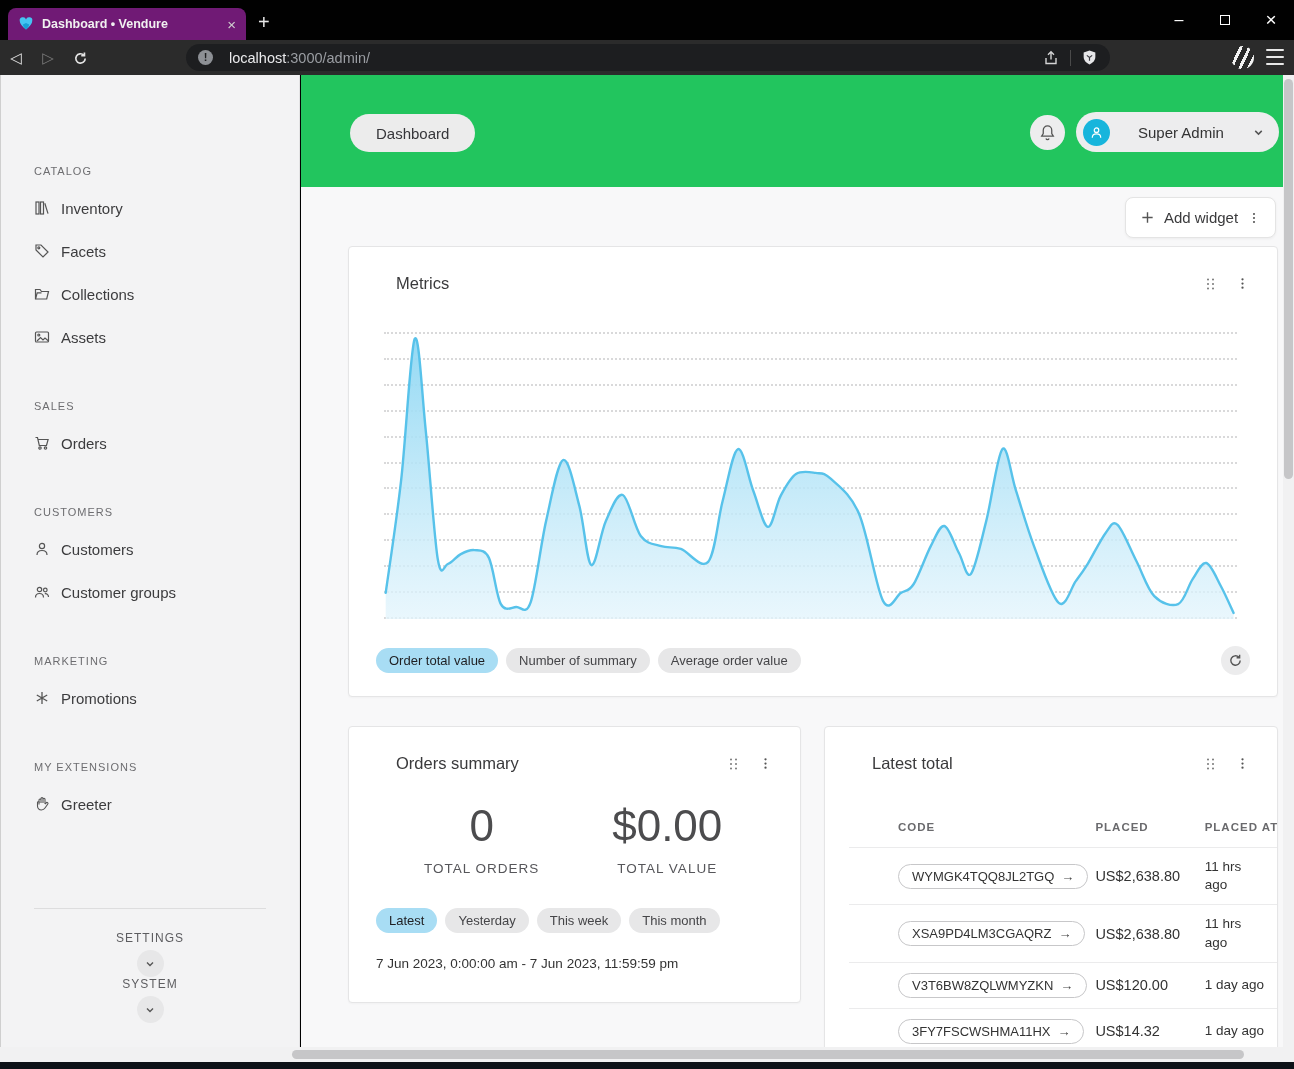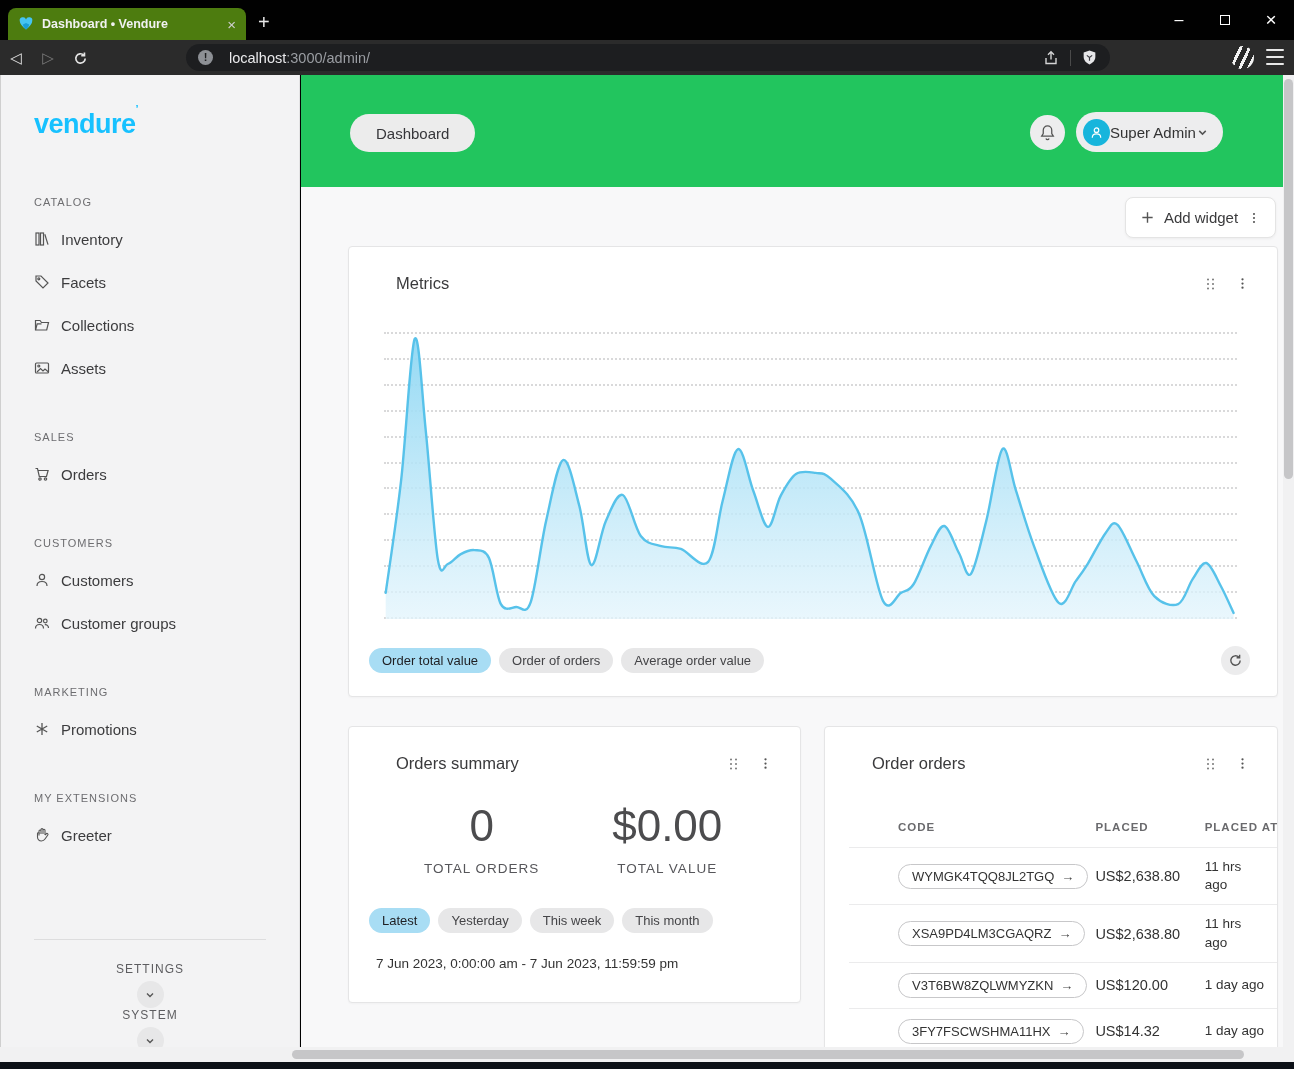--- a/index.html
+++ b/index.html
@@ -1,21 +1,21 @@
 <!DOCTYPE html>
 <html><head>
 <meta charset="utf-8">
 <style>
   * { margin:0; padding:0; box-sizing:border-box; }
   html,body { width:1294px; height:1069px; overflow:hidden; }
   body { position:relative; background:#000; font-family:"Liberation Sans", sans-serif; }
 
   
   .titlebar { position:absolute; left:0; top:0; width:1294px; height:40px; background:#010101; }
-  .tab { position:absolute; left:8px; top:8px; width:238px; height:32px; background:#4d7c0f;
+  .tab { position:absolute; left:8px; top:8px; width:238px; height:32px; background:#701a75;
          border-radius:8px 8px 0 0; display:flex; align-items:center; padding:0 10px; gap:8px; }
   .tab-title { color:#f1f1f1; font-size:12.5px; font-weight:bold; white-space:nowrap; overflow:hidden; flex:1; }
   .tab-close { color:#cfcfcf; font-size:15px; line-height:1; cursor:default; }
   .newtab-btn { position:absolute; left:258px; top:12px; color:#e8e8e8; font-size:20px; line-height:1; }
   .win-controls { position:absolute; right:0; top:0; height:40px; display:flex; }
   .win-btn { width:46px; height:40px; display:flex; align-items:center; justify-content:center; color:#fff; font-size:16px; }
   .win-max-box { width:10px; height:10px; border:1.5px solid #fff; }
 
   .navbar { position:absolute; left:0; top:40px; width:1294px; height:35px; background:#2b2b2b;
             display:flex; align-items:center; }
@@ -52,21 +52,21 @@
               align-items:center; justify-content:center; }
 
   
   .main { position:absolute; left:301px; top:75px; width:982px; height:987px; background:#f8f8f9; overflow:hidden; }
   .main-header { position:absolute; left:0; top:0; width:982px; height:112px; background:#22c55e; }
   .crumb-pill { position:absolute; left:49px; top:39px; height:38px; padding:0 26px; border-radius:19px;
                 background:#ececec; display:flex; align-items:center; font-size:15px; color:#36363a; }
   .bell-btn { position:absolute; left:729px; top:40px; width:35px; height:35px; border-radius:50%;
               background:#ededee; display:flex; align-items:center; justify-content:center; }
   .user-pill { position:absolute; left:775px; top:37px; height:40px; padding:0 14px 0 7px; border-radius:20px;
-               background:#ededee; display:flex; align-items:center; gap:0; }
+               background:#ededee; display:flex; align-items:center; gap:28px; }
   .user-avatar { width:27px; height:27px; border-radius:50%; background:#17b5dc; display:flex;
                  align-items:center; justify-content:center; }
   .user-name { font-size:15px; color:#333; }
 
   .add-widget { position:absolute; left:824px; top:122px; width:151px; height:41px; background:#fff;
                 border:1px solid #e4e4e4; border-radius:8px; box-shadow:0 1px 3px rgba(0,0,0,.05);
                 display:flex; align-items:center; justify-content:center; gap:9px; font-size:15px; color:#3a3a3c; }
 
   .card { position:absolute; background:#fff; border:1px solid #e5e5e6; border-radius:4px;
           box-shadow:0 1px 2px rgba(0,0,0,.03); overflow:hidden; }
@@ -76,21 +76,21 @@
 
   .metrics-card  { left:47px;  top:171px; width:930px; height:451px; }
   .summary-card  { left:47px;  top:651px; width:453px; height:277px; }
   .latest-card   { left:523px; top:651px; width:454px; height:405px; }
 
   .chart-box { position:absolute; left:35px; top:85px; width:853px; height:287px; }
   .gridlines { position:absolute; inset:0; display:flex; flex-direction:column; justify-content:space-between; }
   .gridlines i { display:block; height:0; border-top:2px dotted #d9d9da; }
   .chart-box svg.plot { position:absolute; inset:0; width:100%; height:100%; overflow:visible; }
 
-  .chip-row { position:absolute; left:20px; display:flex; gap:8px; }
+  .chip-row { position:absolute; left:27px; display:flex; gap:8px; }
   .chip { height:25px; padding:0 13px; border-radius:13px; background:#e7e7e8; color:#454548;
           font-size:13px; display:flex; align-items:center; white-space:nowrap; }
   .chip.active { background:#a8ddf4; color:#1f1f22; }
   .metrics-chips { top:401px; }
   .refresh-btn { position:absolute; left:872px; top:399px; width:29px; height:29px; border-radius:50%;
                  background:#ececed; display:flex; align-items:center; justify-content:center; }
 
   .stats-row { display:flex; padding:28px 40px 0 40px; }
   .stat { flex:1; text-align:center; }
   .stat-value { font-size:44px; color:#4c4c4e; }
@@ -164,21 +164,20 @@
   </div>
   <span class="avatar-stripes"></span>
   <span class="menu-burger">
       <i></i>
       <i></i>
       <i></i>
     </span>
 </div>
 
 <div class="sidebar">
-  <div class="logo"><span>vendure</span><sup>’</sup></div>
 
   <div class="section-label first">CATALOG</div>
   <div class="nav-item">
     <svg width="16" height="16" viewBox="0 0 16 16" fill="none" stroke="#555" stroke-width="1.2">
       <rect x="2" y="2" width="3" height="12"></rect>
         <rect x="6.5" y="2" width="3" height="12"></rect>
         <path d="M10.8 3.2 L14 13.6"></path>
     </svg>
     <span>Inventory</span>
   </div>
@@ -344,21 +343,21 @@
             <stop offset="0" stop-color="#8ed7f3" stop-opacity="0.95"></stop>
             <stop offset="1" stop-color="#e2f4fc" stop-opacity="0.75"></stop>
           </linearGradient>
         </defs>
         <path id="areaPath" fill="url(#fillgrad)" d="M0.2 90.9C0.50 84.40 1.43 66.65 2 51.9C2.57 37.15 3.12 5.30 3.6 2.4C4.08 -0.50 4.45 21.72 4.9 34.5C5.35 47.28 5.87 71.38 6.3 79.1C6.73 86.82 7.05 81.08 7.5 80.8C7.95 80.52 8.48 78.20 9 77.4C9.52 76.60 10.05 75.78 10.6 76C11.15 76.22 11.78 75.57 12.3 78.7C12.82 81.83 13.17 91.95 13.7 94.8C14.23 97.65 14.92 95.92 15.5 95.8C16.08 95.68 16.62 99.08 17.2 94.1C17.78 89.12 18.37 74.15 19 65.9C19.63 57.65 20.35 45.48 21 44.6C21.65 43.72 22.35 54.50 22.9 60.6C23.45 66.70 23.78 80.32 24.3 81.2C24.82 82.08 25.38 69.97 26 65.9C26.62 61.83 27.32 55.93 28 56.8C28.68 57.67 29.35 68.13 30.1 71.1C30.85 74.07 31.72 73.85 32.5 74.6C33.28 75.35 33.88 74.68 34.8 75.6C35.72 76.52 37.18 82.88 38 80.1C38.82 77.32 39.12 65.45 39.7 58.9C40.28 52.35 40.90 41.38 41.5 40.8C42.10 40.22 42.72 50.88 43.3 55.4C43.88 59.92 44.47 67.62 45 67.9C45.53 68.18 45.95 60.17 46.5 57.1C47.05 54.03 47.62 50.83 48.3 49.5C48.98 48.17 49.92 48.82 50.6 49.1C51.28 49.38 51.55 48.82 52.4 51.2C53.25 53.58 54.68 56.32 55.7 63.4C56.72 70.48 57.68 89.12 58.5 93.7C59.32 98.28 60.00 91.88 60.6 90.9C61.20 89.92 61.52 90.52 62.1 87.8C62.68 85.08 63.50 77.97 64.1 74.6C64.70 71.23 65.15 67.20 65.7 67.6C66.25 68.00 66.88 74.22 67.4 77C67.92 79.78 68.27 86.15 68.8 84.3C69.33 82.45 69.98 73.15 70.6 65.9C71.22 58.65 71.92 42.55 72.5 40.8C73.08 39.05 73.48 49.77 74.1 55.4C74.72 61.03 75.37 68.10 76.2 74.6C77.03 81.10 78.28 92.37 79.1 94.4C79.92 96.43 80.53 89.07 81.1 86.8C81.67 84.53 81.92 83.60 82.5 80.8C83.08 78.00 84.02 72.27 84.6 70C85.18 67.73 85.40 65.57 86 67.2C86.60 68.83 87.48 75.67 88.2 79.8C88.92 83.93 89.48 89.50 90.3 92C91.12 94.50 92.35 95.78 93.1 94.8C93.85 93.82 94.25 88.48 94.8 86.1C95.35 83.72 95.85 80.10 96.4 80.5C96.95 80.90 97.57 85.60 98.1 88.5C98.63 91.40 99.35 96.33 99.6 97.9L99.6 100 L0.2 100 Z"></path>
         <path id="linePath" fill="none" stroke="#57c2ea" stroke-width="2.4" vector-effect="non-scaling-stroke" stroke-linejoin="round" stroke-linecap="round" d="M0.2 90.9C0.50 84.40 1.43 66.65 2 51.9C2.57 37.15 3.12 5.30 3.6 2.4C4.08 -0.50 4.45 21.72 4.9 34.5C5.35 47.28 5.87 71.38 6.3 79.1C6.73 86.82 7.05 81.08 7.5 80.8C7.95 80.52 8.48 78.20 9 77.4C9.52 76.60 10.05 75.78 10.6 76C11.15 76.22 11.78 75.57 12.3 78.7C12.82 81.83 13.17 91.95 13.7 94.8C14.23 97.65 14.92 95.92 15.5 95.8C16.08 95.68 16.62 99.08 17.2 94.1C17.78 89.12 18.37 74.15 19 65.9C19.63 57.65 20.35 45.48 21 44.6C21.65 43.72 22.35 54.50 22.9 60.6C23.45 66.70 23.78 80.32 24.3 81.2C24.82 82.08 25.38 69.97 26 65.9C26.62 61.83 27.32 55.93 28 56.8C28.68 57.67 29.35 68.13 30.1 71.1C30.85 74.07 31.72 73.85 32.5 74.6C33.28 75.35 33.88 74.68 34.8 75.6C35.72 76.52 37.18 82.88 38 80.1C38.82 77.32 39.12 65.45 39.7 58.9C40.28 52.35 40.90 41.38 41.5 40.8C42.10 40.22 42.72 50.88 43.3 55.4C43.88 59.92 44.47 67.62 45 67.9C45.53 68.18 45.95 60.17 46.5 57.1C47.05 54.03 47.62 50.83 48.3 49.5C48.98 48.17 49.92 48.82 50.6 49.1C51.28 49.38 51.55 48.82 52.4 51.2C53.25 53.58 54.68 56.32 55.7 63.4C56.72 70.48 57.68 89.12 58.5 93.7C59.32 98.28 60.00 91.88 60.6 90.9C61.20 89.92 61.52 90.52 62.1 87.8C62.68 85.08 63.50 77.97 64.1 74.6C64.70 71.23 65.15 67.20 65.7 67.6C66.25 68.00 66.88 74.22 67.4 77C67.92 79.78 68.27 86.15 68.8 84.3C69.33 82.45 69.98 73.15 70.6 65.9C71.22 58.65 71.92 42.55 72.5 40.8C73.08 39.05 73.48 49.77 74.1 55.4C74.72 61.03 75.37 68.10 76.2 74.6C77.03 81.10 78.28 92.37 79.1 94.4C79.92 96.43 80.53 89.07 81.1 86.8C81.67 84.53 81.92 83.60 82.5 80.8C83.08 78.00 84.02 72.27 84.6 70C85.18 67.73 85.40 65.57 86 67.2C86.60 68.83 87.48 75.67 88.2 79.8C88.92 83.93 89.48 89.50 90.3 92C91.12 94.50 92.35 95.78 93.1 94.8C93.85 93.82 94.25 88.48 94.8 86.1C95.35 83.72 95.85 80.10 96.4 80.5C96.95 80.90 97.57 85.60 98.1 88.5C98.63 91.40 99.35 96.33 99.6 97.9"></path>
       </svg>
     </div>
     <div class="chip-row metrics-chips">
       <span class="chip active">Order total value</span>
-      <span class="chip">Order of orders</span>
+      <span class="chip">Number of summary</span>
       <span class="chip">Average order value</span>
     </div>
     <div class="refresh-btn">
       <svg width="15" height="15" viewBox="0 0 16 16">
         <path d="M13 8 A5 5 0 1 1 11.5 4.4" fill="none" stroke="#555" stroke-width="1.5"></path>
         <path d="M12.4 1.8 V5 H9.2" fill="none" stroke="#555" stroke-width="1.5"></path>
       </svg>
     </div>
   </div>
 
@@ -395,21 +394,21 @@
       <span class="chip active">Latest</span>
       <span class="chip">Yesterday</span>
       <span class="chip">This week</span>
       <span class="chip">This month</span>
     </div>
     <div class="date-range">7 Jun 2023, 0:00:00 am - 7 Jun 2023, 11:59:59 pm</div>
   </div>
 
   <div class="card latest-card">
     <div class="card-head">
-      <span class="card-title">Order orders</span>
+      <span class="card-title">Latest total</span>
       <span class="card-tools">
         <svg width="15" height="16" viewBox="0 0 14 16" fill="#777">
             <circle cx="4.5" cy="3.5" r="1"></circle>
             <circle cx="9.5" cy="3.5" r="1"></circle>
             <circle cx="4.5" cy="8" r="1"></circle>
             <circle cx="9.5" cy="8" r="1"></circle>
             <circle cx="4.5" cy="12.5" r="1"></circle>
             <circle cx="9.5" cy="12.5" r="1"></circle>
           </svg>
         <svg width="15" height="15" viewBox="0 0 16 16" fill="#555">

